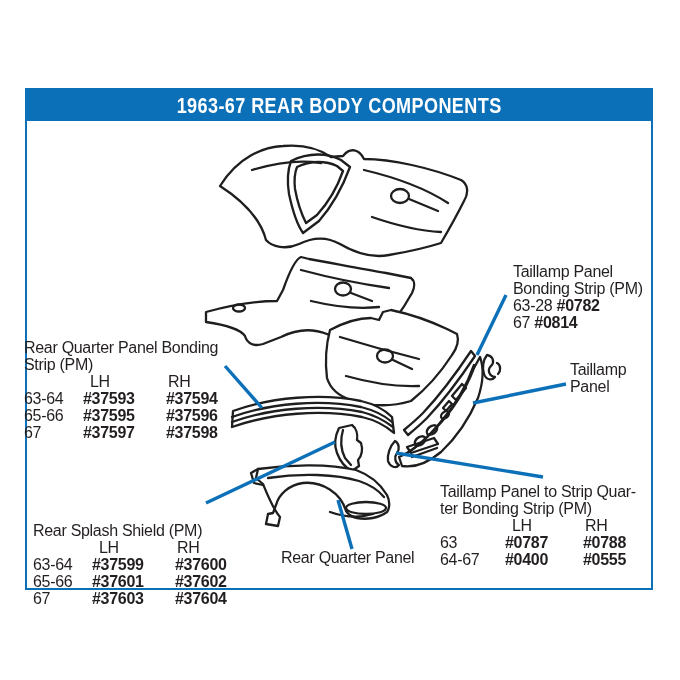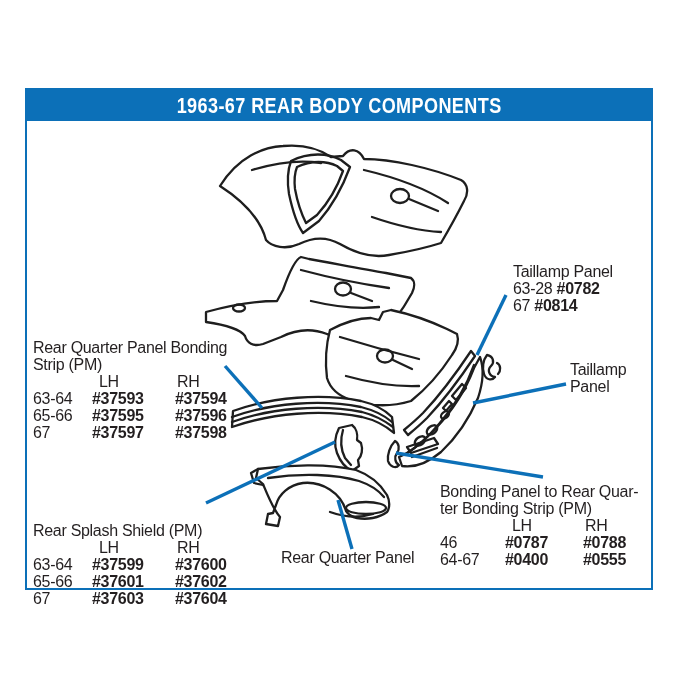--- a/index.html
+++ b/index.html
@@ -105,21 +105,21 @@
     <g stroke="#0c70b8" stroke-width="3.4" fill="none" stroke-linecap="butt">
       <line x1="225" y1="366" x2="262" y2="408"></line>
       <line x1="506" y1="295" x2="477" y2="355"></line>
       <line x1="566" y1="384" x2="473" y2="403"></line>
       <line x1="543" y1="477" x2="396" y2="453"></line>
       <line x1="206" y1="503" x2="335" y2="442"></line>
       <line x1="338" y1="500" x2="352" y2="549"></line>
     </g>
   </svg>
 
-  <div class="lbl" style="left:33px;top:339px;">
+  <div class="lbl" style="left:24px;top:339px;">
     <div>Rear Quarter Panel Bonding</div>
     <div>Strip (PM)</div>
     <div class="grid3">
       <div></div>
       <div class="pl7">LH</div>
       <div class="pl2">RH</div>
       <div>63-64</div>
       <div class="b">#37593</div>
       <div class="b">#37594</div>
       <div>65-66</div>
@@ -144,43 +144,44 @@
       <div class="b">#37601</div>
       <div class="b">#37602</div>
       <div>67</div>
       <div class="b">#37603</div>
       <div class="b">#37604</div>
     </div>
   </div>
 
   <div class="lbl" style="left:513px;top:263px;">
     <div>Taillamp Panel</div>
+    <div>Bonding Strip (PM)</div>
     <div>
       <span>63-28</span>
       <span class="b">#0782</span>
     </div>
     <div>
       <span>67</span>
       <span class="b">#0814</span>
     </div>
   </div>
 
   <div class="lbl" style="left:570px;top:361px;">
     <div>Taillamp</div>
     <div>Panel</div>
   </div>
 
   <div class="lbl" style="left:440px;top:483px;">
-    <div>Bonding Panel to Rear Quar-</div>
+    <div>Taillamp Panel to Strip Quar-</div>
     <div>ter Bonding Strip (PM)</div>
     <div class="grid3e">
       <div></div>
       <div class="pl7">LH</div>
       <div class="pl2">RH</div>
-      <div>46</div>
+      <div>63</div>
       <div class="b">#0787</div>
       <div class="b">#0788</div>
       <div>64-67</div>
       <div class="b">#0400</div>
       <div class="b">#0555</div>
     </div>
   </div>
 
   <div class="lbl" style="left:281px;top:549px;">Rear Quarter Panel</div>
 

